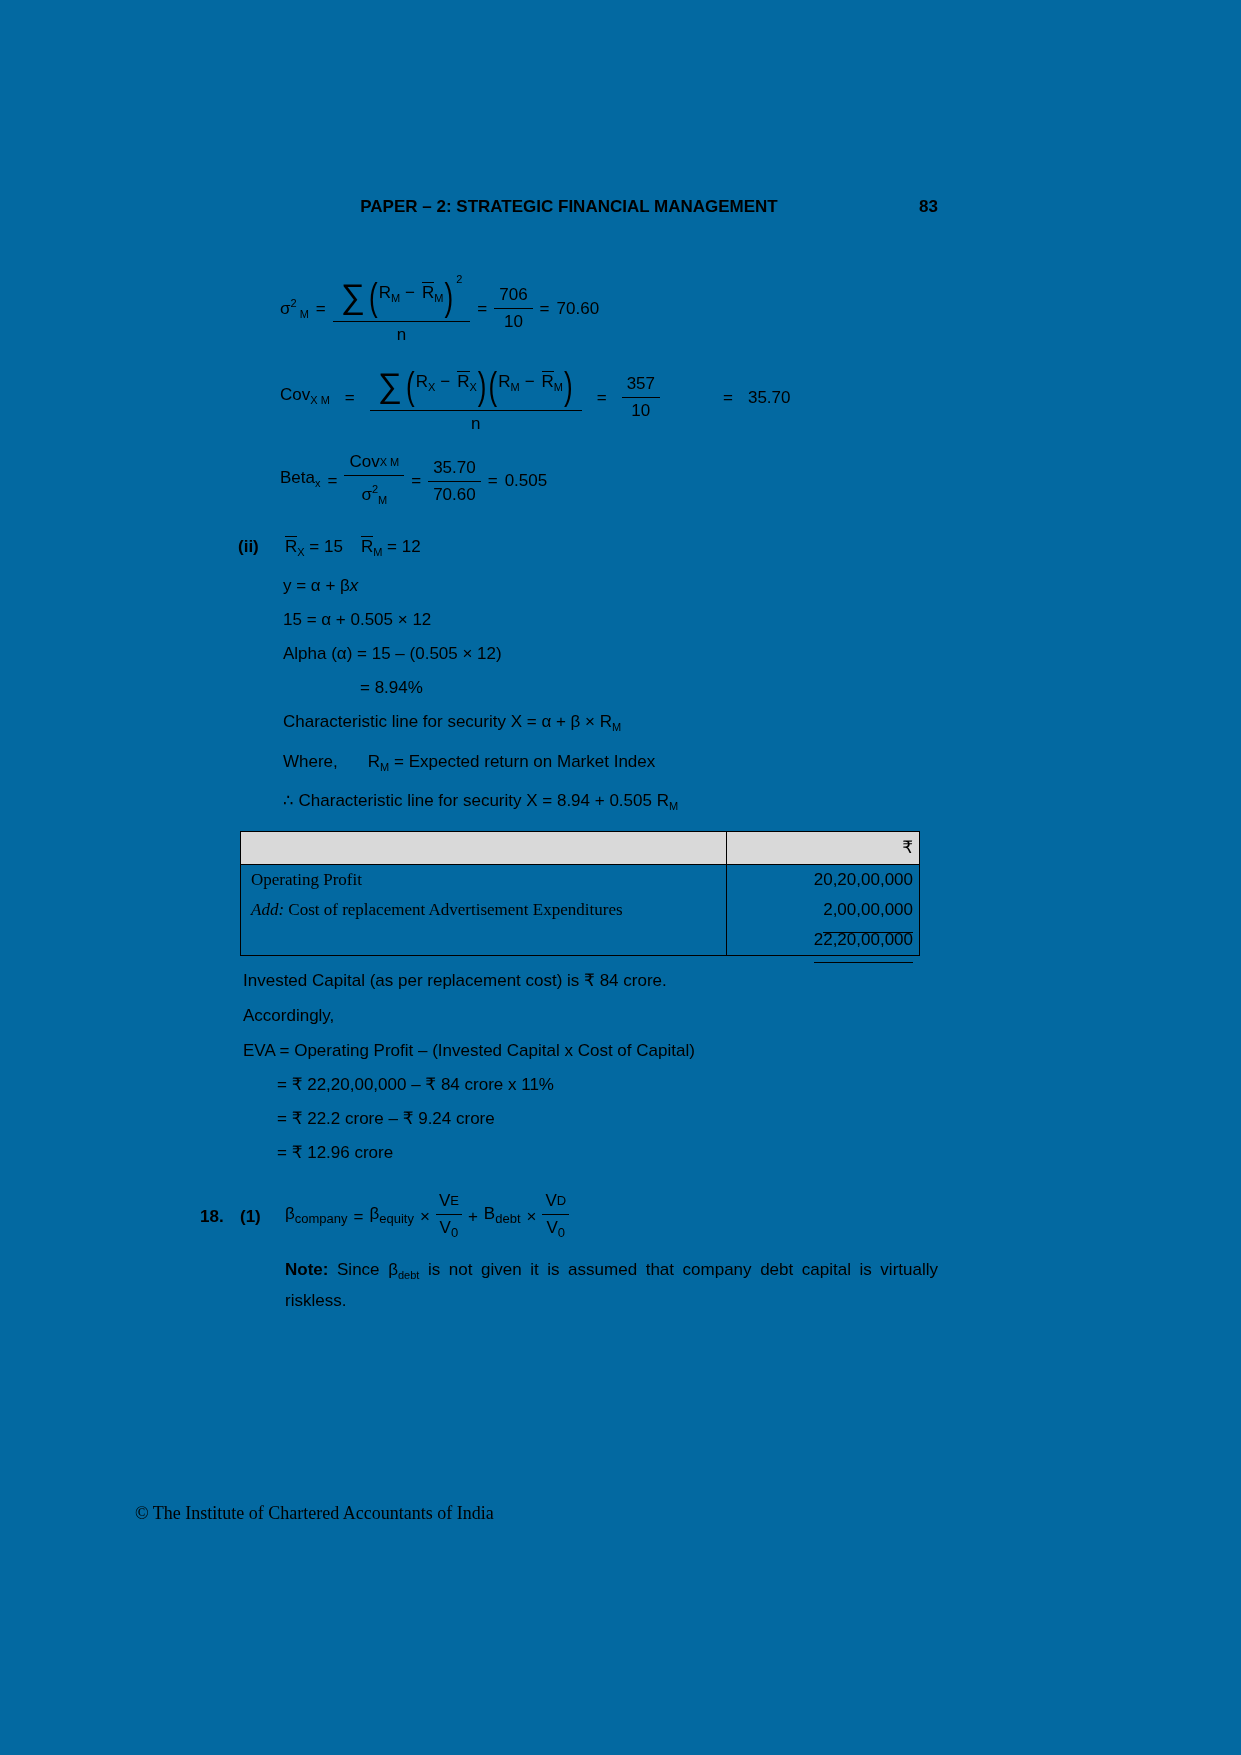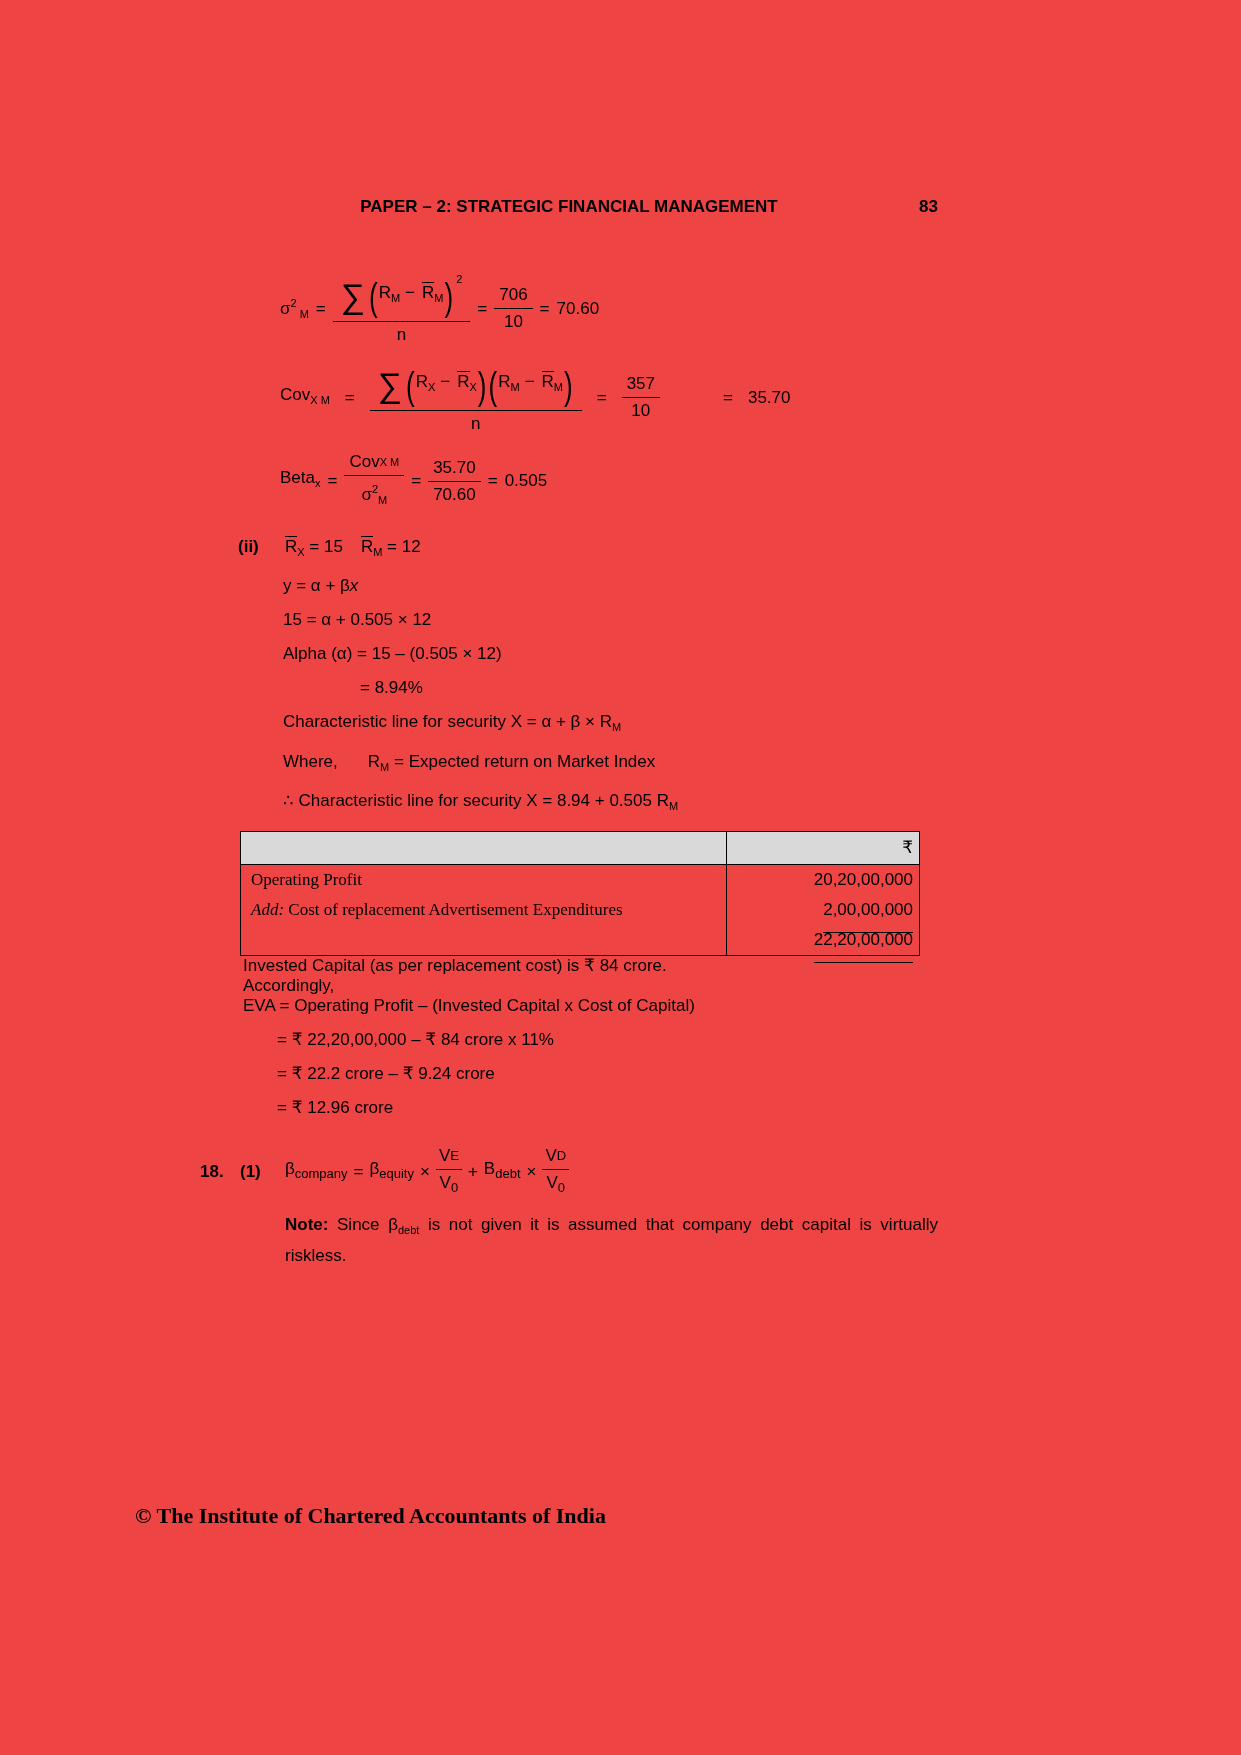--- a/index.html
+++ b/index.html
@@ -1,17 +1,17 @@
 <!DOCTYPE html>
 <html><head>
 <meta charset="utf-8">
 <style>
   html,body { margin:0; padding:0; background:#fff; }
   .page {
-    position:relative; width:1241px; height:1755px; background:#ef4444;
+    position:relative; width:1241px; height:1755px; background:#0369a1;
     font-family:"Liberation Sans","DejaVu Sans",sans-serif; font-size:17px; color:#000;
     box-sizing:border-box; padding-top:197px; overflow:hidden;
   }
   
   .header { position:relative; margin:0 303px 0 200px; text-align:center; font-weight:bold; line-height:20px; }
   .pageno { position:absolute; right:0; top:0; }
 
   
   .fblock { display:flex; align-items:center; margin-left:280px; line-height:20px; }
   .f1 { margin-top:55px; }
@@ -49,34 +49,34 @@
 
   
   .acct-table { margin-left:240px; margin-top:14px; border-collapse:collapse; width:680px; border:1.5px solid #000; table-layout:fixed; }
   .acct-table td { line-height:20px; vertical-align:middle; }
   .acct-table .lbl { padding:5px 10px;font-family:Liberation Serif, serif; }
   .acct-table .val { border-left:1.3px solid #000; width:180px; text-align:right; padding:5px 6px; }
   .acct-table thead td { background:#d9d9d9; border-bottom:1.3px solid #000; height:22px; }
   .uline { border-bottom:1.5px solid #000; padding-bottom:13px; }
 
   
-  .bodyline { margin-left:243px; margin-top:0; line-height:20px; }
+  .bodyline { margin-left:243px; margin-top:15px; line-height:20px; }
   .evaline { margin-left:277px; margin-top:14px; line-height:20px; }
 
   
   .item18 { display:flex; align-items:center; margin-left:200px; margin-top:28px; line-height:20px; }
   .inum { width:40px; font-weight:bold; flex-shrink:0; }
   .ipart { width:45px; font-weight:bold; flex-shrink:0; }
   .item18 .frac > .num { min-height:0; padding:0 3px 3px; border-bottom:1.5px solid #000; }
   .item18 .eq { margin:0 6px; }
 
   .note { margin-left:285px; margin-top:14px; width:653px; text-align:justify; line-height:26px; }
   .note b { font-weight:bold; }
 
-  .footer { position:absolute; left:135px; top:1503px; font-family:"Liberation Serif","DejaVu Serif",serif; font-weight:bold; font-size:22px; }
+  .footer { position:absolute; left:135px; top:1503px; font-family:"Liberation Serif","DejaVu Serif",serif; font-weight:normal; font-size:18px; }
 </style>
 </head>
 <body>
 
 <div class="page">
 
   <div class="header">
     <span>PAPER – 2: STRATEGIC FINANCIAL MANAGEMENT</span>
     <span class="pageno">83</span>
   </div>

